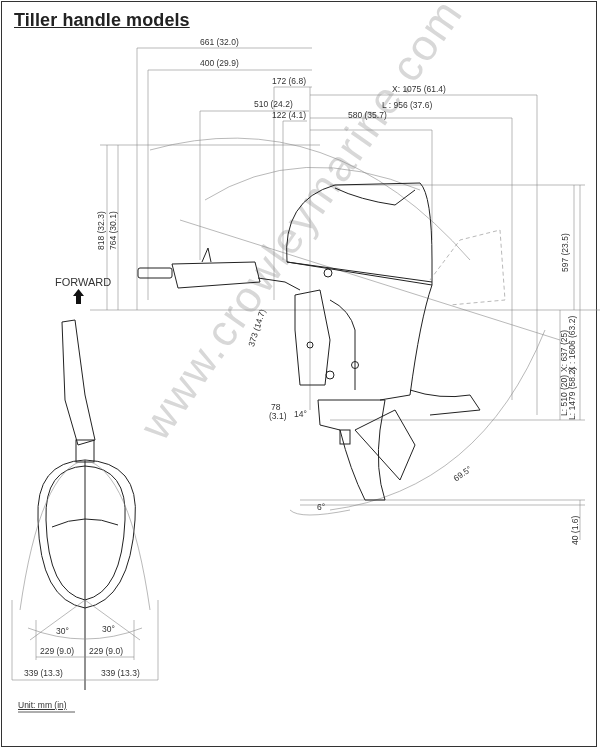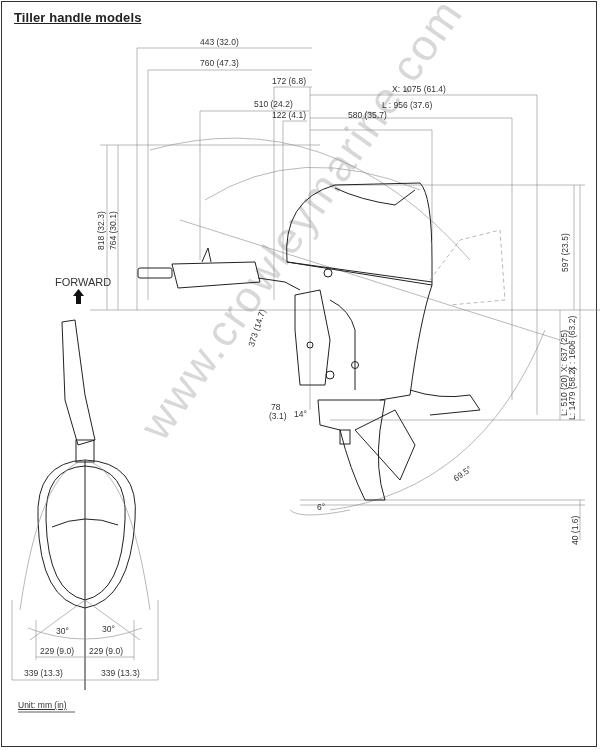--- a/index.html
+++ b/index.html
@@ -1,18 +1,18 @@
 <!DOCTYPE html>
 <html><head>
 <meta charset="utf-8">
 <style>
   html, body { margin:0; padding:0; background:#ffffff; }
   body { width:600px; height:750px; position:relative; overflow:hidden; font-family:"Liberation Sans", sans-serif; }
   .frame { position:absolute; left:1px; top:1px; width:596px; height:746px; border:1px solid #333; box-sizing:border-box; background:#fff; }
-  .title { position:absolute; left:14px; top:10px; font-size:13px; font-weight:bold; color:#222; text-decoration:underline; letter-spacing:0.1px;text-align:center; }
+  .title { position:absolute; left:14px; top:10px; font-size:18px; font-weight:bold; color:#222; text-decoration:underline; letter-spacing:0.1px;text-align:center; }
   .dim { position:absolute; font-size:8.5px; color:#333; white-space:nowrap; line-height:1; }
   .vert { transform-origin:left top; transform:rotate(-90deg); }
   .unit { position:absolute; left:18px; top:700px; font-size:8.5px; color:#333; text-decoration:underline; }
   .forward { position:absolute; left:55px; top:276px; font-size:11px; color:#333; }
   svg { position:absolute; left:0; top:0; }
   .watermark { position:absolute; left:130px; top:420px; font-size:44px; color:#d8d8d8; transform:rotate(-55deg); transform-origin:left top; letter-spacing:2px; pointer-events:none; }
 </style>
 </head>
 <body>
 
@@ -110,22 +110,22 @@
     <line x1="12" y1="680" x2="158" y2="680"></line>
     <line x1="36" y1="657" x2="134" y2="657"></line>
     <line x1="12" y1="600" x2="12" y2="680"></line>
     <line x1="158" y1="600" x2="158" y2="680"></line>
     <line x1="36" y1="620" x2="36" y2="660"></line>
     <line x1="134" y1="620" x2="134" y2="660"></line>
   </g>
   <line x1="18" y1="712" x2="75" y2="712" stroke="#333" stroke-width="0.8"></line>
 </svg>
 
-<div class="dim" style="left:200px;top:38px">443 (32.0)</div>
-<div class="dim" style="left:200px;top:59px">760 (47.3)</div>
+<div class="dim" style="left:200px;top:38px">661 (32.0)</div>
+<div class="dim" style="left:200px;top:59px">400 (29.9)</div>
 <div class="dim" style="left:272px;top:77px">172 (6.8)</div>
 <div class="dim" style="left:392px;top:85px">X: 1075 (61.4)</div>
 <div class="dim" style="left:254px;top:100px">510 (24.2)</div>
 <div class="dim" style="left:382px;top:101px">L : 956 (37.6)</div>
 <div class="dim" style="left:272px;top:111px">122 (4.1)</div>
 <div class="dim" style="left:348px;top:111px">580 (35.7)</div>
 
 <div class="dim vert" style="left:97px;top:250px">818 (32.3)</div>
 <div class="dim vert" style="left:109px;top:250px">764 (30.1)</div>
 

